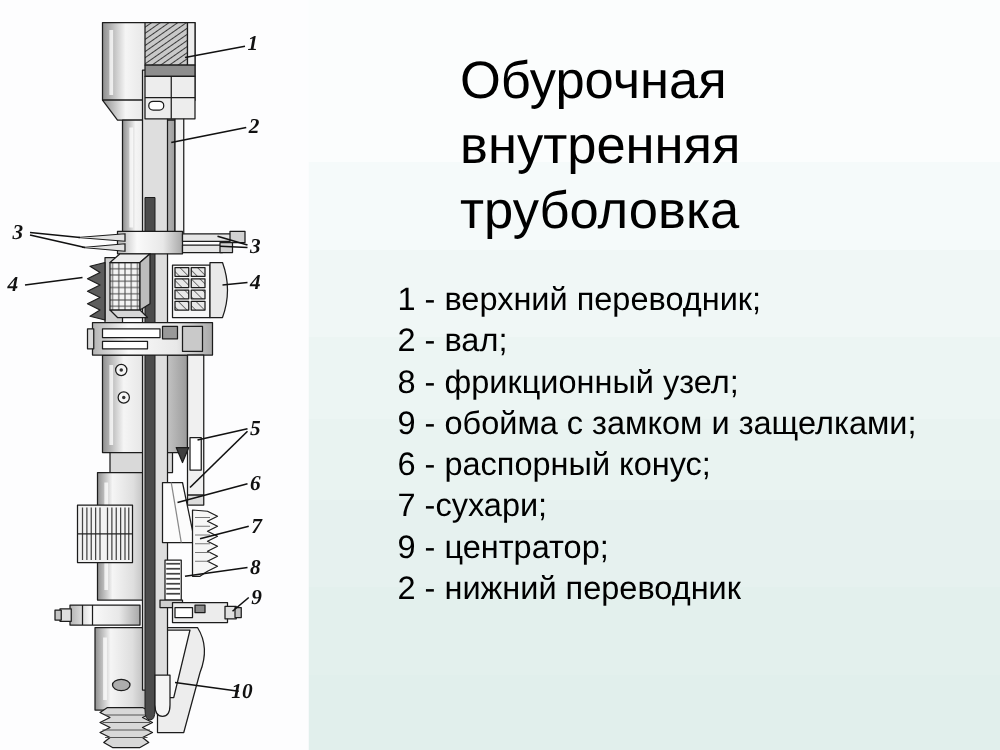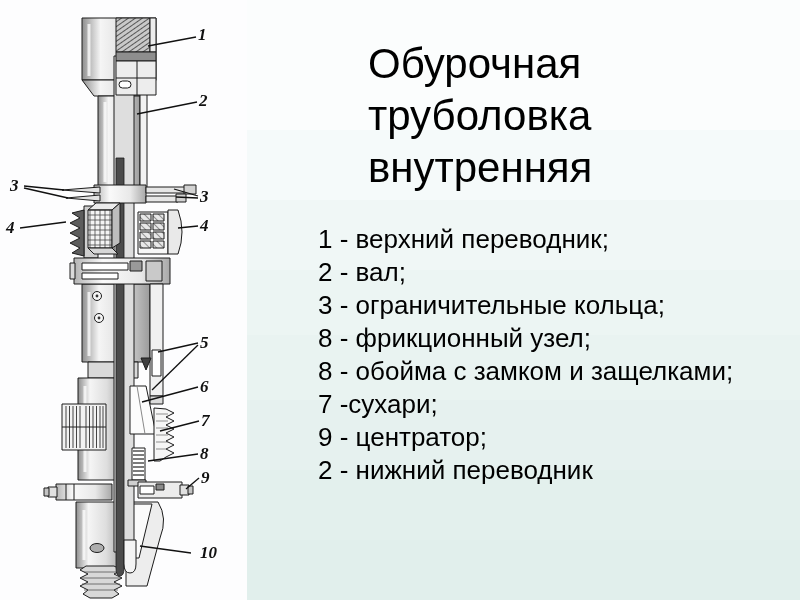--- a/index.html
+++ b/index.html
@@ -241,33 +241,33 @@
     <span class="callout" style="left:199px;top:92px">2</span>
     <span class="callout" style="left:10px;top:177px">3</span>
     <span class="callout" style="left:200px;top:188px">3</span>
     <span class="callout" style="left:6px;top:219px">4</span>
     <span class="callout" style="left:200px;top:217px">4</span>
     <span class="callout" style="left:200px;top:334px">5</span>
     <span class="callout" style="left:200px;top:378px">6</span>
     <span class="callout" style="left:201px;top:412px">7</span>
     <span class="callout" style="left:200px;top:445px">8</span>
     <span class="callout" style="left:201px;top:469px">9</span>
-    <span class="callout" style="left:200px;top:544px">10</span>
+    <span class="callout" style="left:185px;top:544px">10</span>
   </div>
 
   <div class="slide-title">
     <div>Обурочная</div>
+    <div>внутренняя</div>
     <div>труболовка</div>
-    <div>внутренняя</div>
   </div>
 
   <div class="parts-list">
     <div class="row">1 - верхний переводник;</div>
     <div class="row">2 - вал;</div>
-    <div class="row">3 - ограничительные кольца;</div>
     <div class="row">8 - фрикционный узел;</div>
-    <div class="row">8 - обойма с замком и защелками;</div>
+    <div class="row">9 - обойма с замком и защелками;</div>
+    <div class="row">6 - распорный конус;</div>
     <div class="row">7 -сухари;</div>
     <div class="row">9 - центратор;</div>
     <div class="row">2 - нижний переводник</div>
   </div>
 
 </div>
 
 </body></html>

